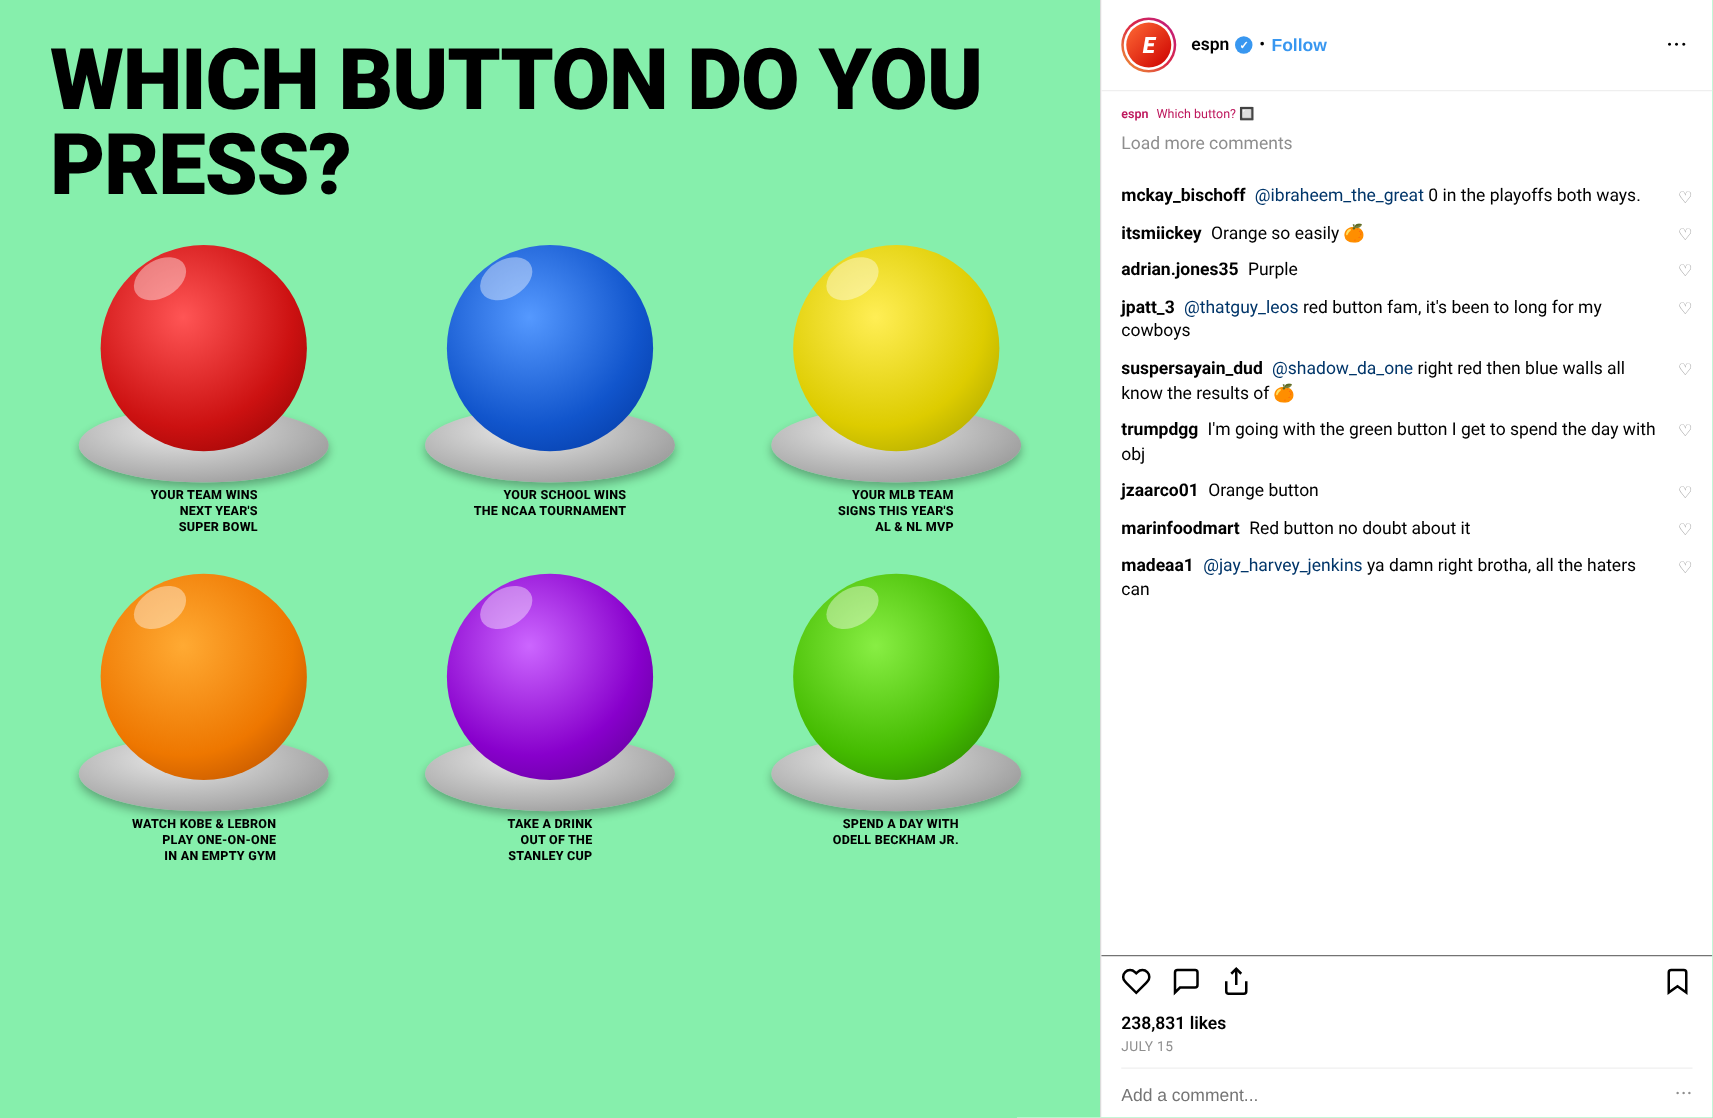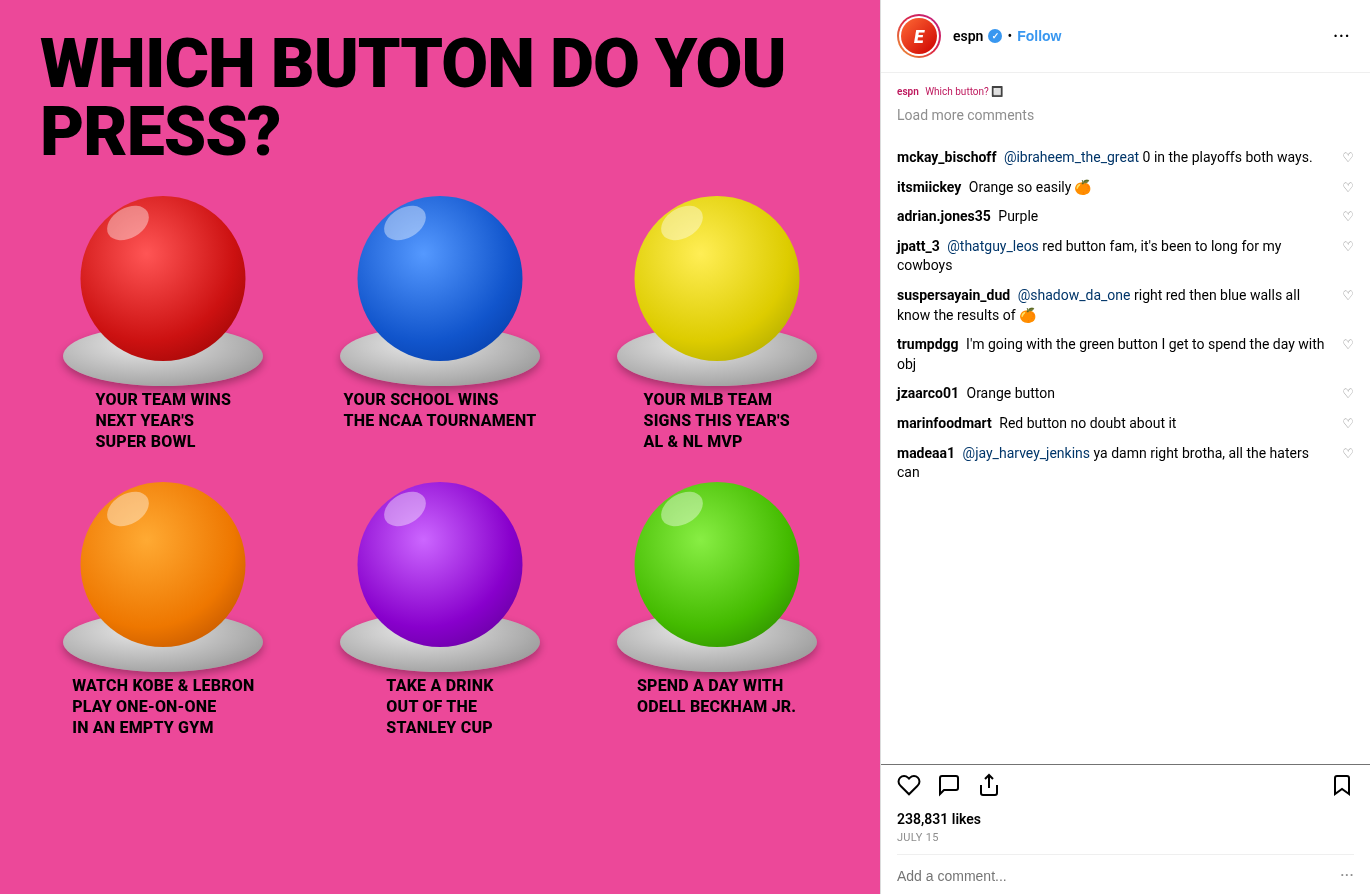--- a/index.html
+++ b/index.html
@@ -9,21 +9,21 @@
       display: flex;
       width: 1370px;
       height: 894px;
       overflow: hidden;
     }
 
     
     .left-panel {
       width: 880px;
       height: 894px;
-      background: #ec4899;
+      background: #86efac;
       display: flex;
       flex-direction: column;
       align-items: center;
       padding: 30px 40px 20px 40px;
     }
 
     .main-title {
       font-size: 68px;
       font-weight: 900;
       color: #000;
@@ -97,24 +97,24 @@
     }
 
     .btn-red .dome { background: radial-gradient(circle at 40% 35%, #ff5555, #cc1111 60%, #880000 100%); }
     .btn-blue .dome { background: radial-gradient(circle at 40% 35%, #5599ff, #1155cc 60%, #003399 100%); }
     .btn-yellow .dome { background: radial-gradient(circle at 40% 35%, #ffee55, #ddcc00 60%, #999900 100%); }
     .btn-orange .dome { background: radial-gradient(circle at 40% 35%, #ffaa33, #ee7700 60%, #aa4400 100%); }
     .btn-purple .dome { background: radial-gradient(circle at 40% 35%, #cc66ff, #8800cc 60%, #550088 100%); }
     .btn-green .dome { background: radial-gradient(circle at 40% 35%, #88ee44, #44bb00 60%, #227700 100%); }
 
     .button-label {
-      font-size: 16px;
+      font-size: 10px;
       font-weight: 800;
       text-transform: uppercase;
-      text-align: left;
+      text-align: right;
       color: #000;
       line-height: 1.3;
       letter-spacing: 0.2px;
     }
 
     
     .right-panel {
       width: 490px;
       height: 894px;
       border-left: 1px solid #dbdbdb;

